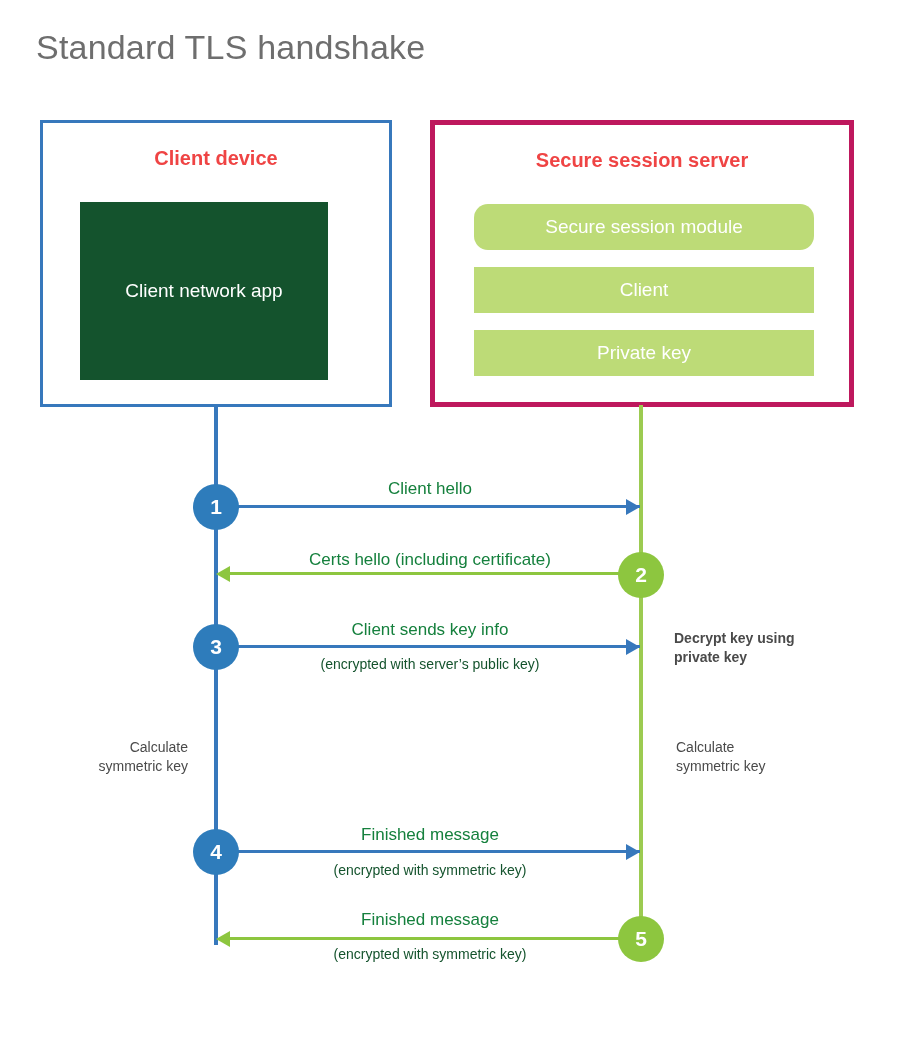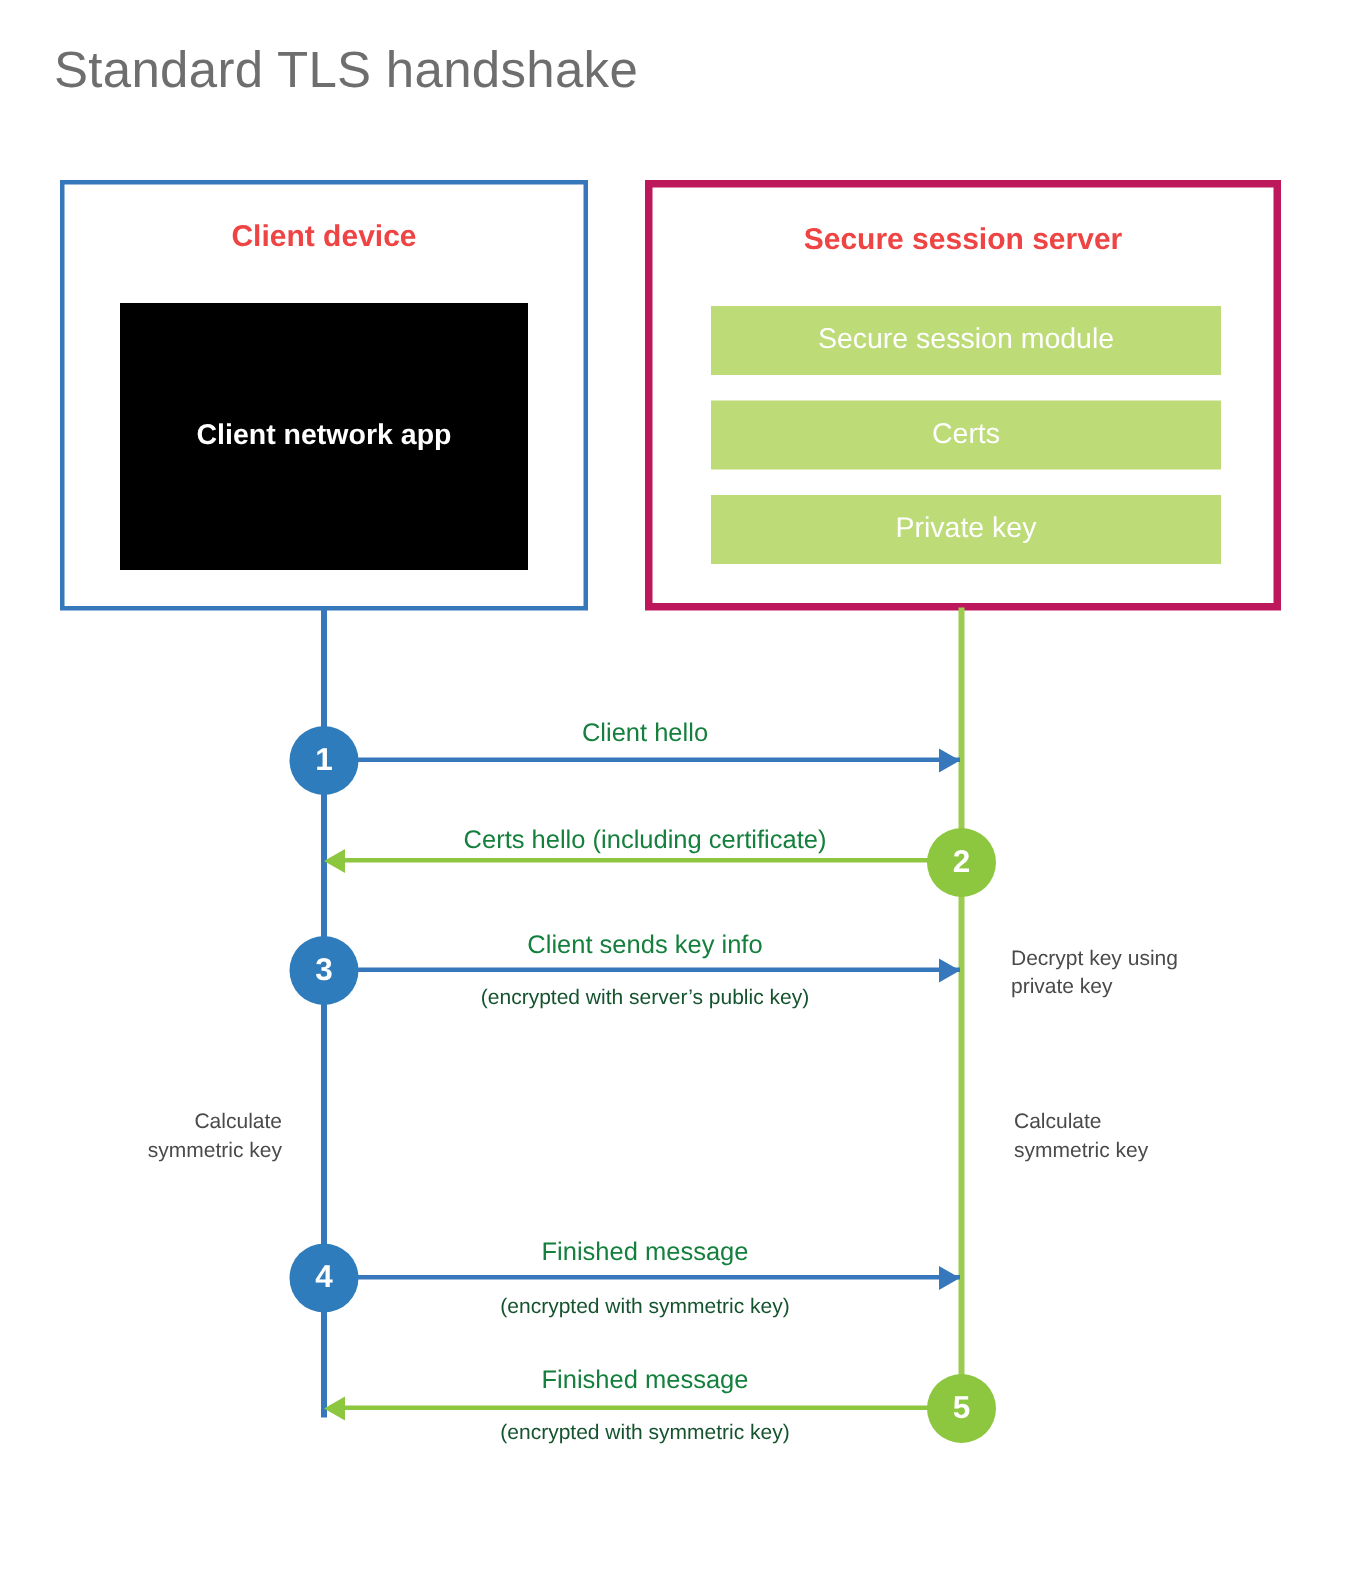--- a/index.html
+++ b/index.html
@@ -59,26 +59,26 @@
     text-align: center;
     font-size: 20px;
     font-weight: bold;
     color: #ef4444;
   }
 
   #client-app-block {
     position: absolute;
     left: 37px;
     top: 79px;
-    width: 272px;
+    width: 248px;
     height: 178px;
-    background: #000000;
+    background: #14532d;
     color: #ffffff;
     font-size: 19px;
-    font-weight: 700;
+    font-weight: 400;
     display: flex;
     align-items: center;
     justify-content: center;
     text-align: center;
     line-height: 1.35;
     padding: 0 18px;
     box-sizing: border-box;
   }
 
   .server-module {
@@ -89,21 +89,21 @@
     background: #bddb77;
     color: #ffffff;
     font-size: 19px;
     font-weight: 300;
     display: flex;
     align-items: center;
     justify-content: center;
     text-align: center;
     box-sizing: border-box;
   }
-  #server-module-0 { top: 79px; }
+  #server-module-0 { top: 79px; border-radius: 14px; }
   #server-module-1 { top: 142px; }
   #server-module-2 { top: 205px; }
 
   
   .lifeline {
     position: absolute;
     width: 4px;
   }
   #client-lifeline {
     left: 214px;
@@ -204,20 +204,21 @@
     font-size: 14px;
     font-weight: 300;
     color: #4a4a4a;
     line-height: 1.35;
     white-space: pre-line;
   }
   #note-decrypt {
     left: 674px;
     top: 629px;
     text-align: left;
+    font-weight: bold;
   }
   #note-client-symmetric {
     left: 20px;
     top: 738px;
     width: 168px;
     text-align: right;
   }
   #note-server-symmetric {
     left: 676px;
     top: 738px;
@@ -233,21 +234,21 @@
 
   <div class="entity-box" id="client-device-box">
     <div class="entity-title">Client device</div>
     <div id="client-app-block">Client network
 app</div>
   </div>
 
   <div class="entity-box" id="secure-server-box">
     <div class="entity-title">Secure session server</div>
     <div class="server-module" id="server-module-0">Secure session module</div>
-    <div class="server-module" id="server-module-1">Certs</div>
+    <div class="server-module" id="server-module-1">Client</div>
     <div class="server-module" id="server-module-2">Private key</div>
   </div>
 
   <div class="lifeline" id="client-lifeline"></div>
   <div class="lifeline" id="server-lifeline"></div>
 
   <div class="arrow-line client-color" id="arrow-1-line"></div>
   <div class="arrow-head right client-color" id="arrow-1-head"></div>
   <div class="msg-label" id="msg-label-1">Client hello</div>
 

